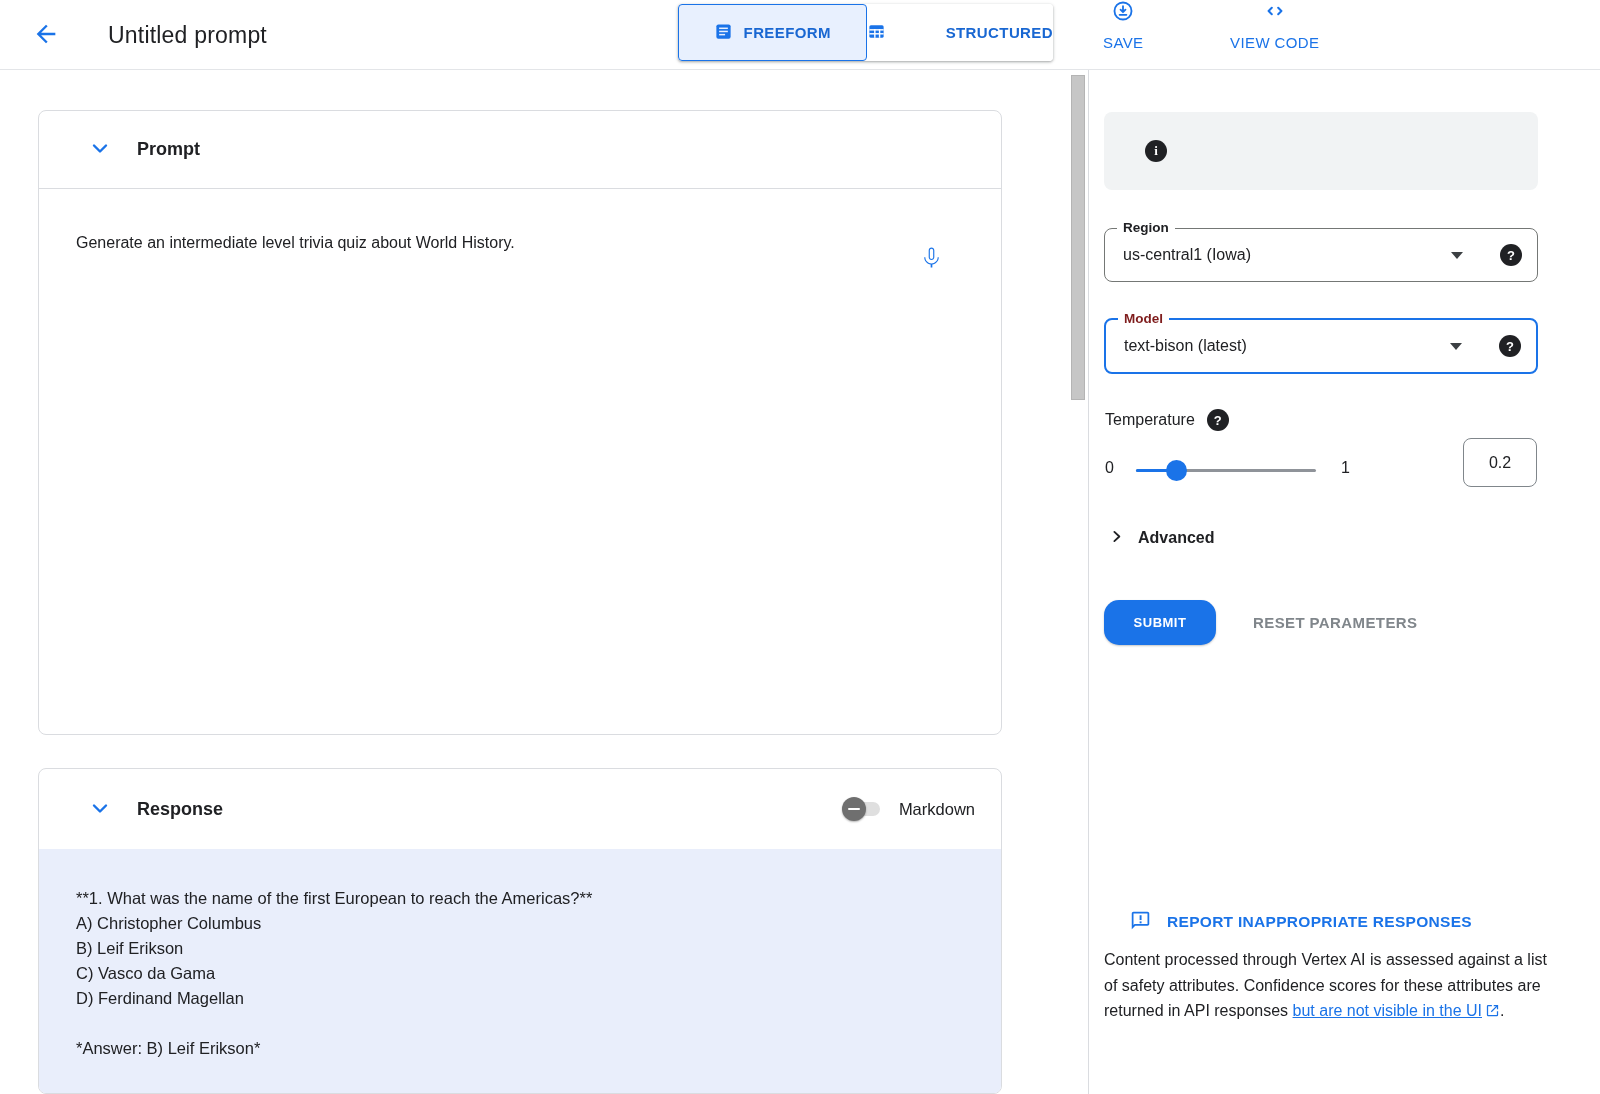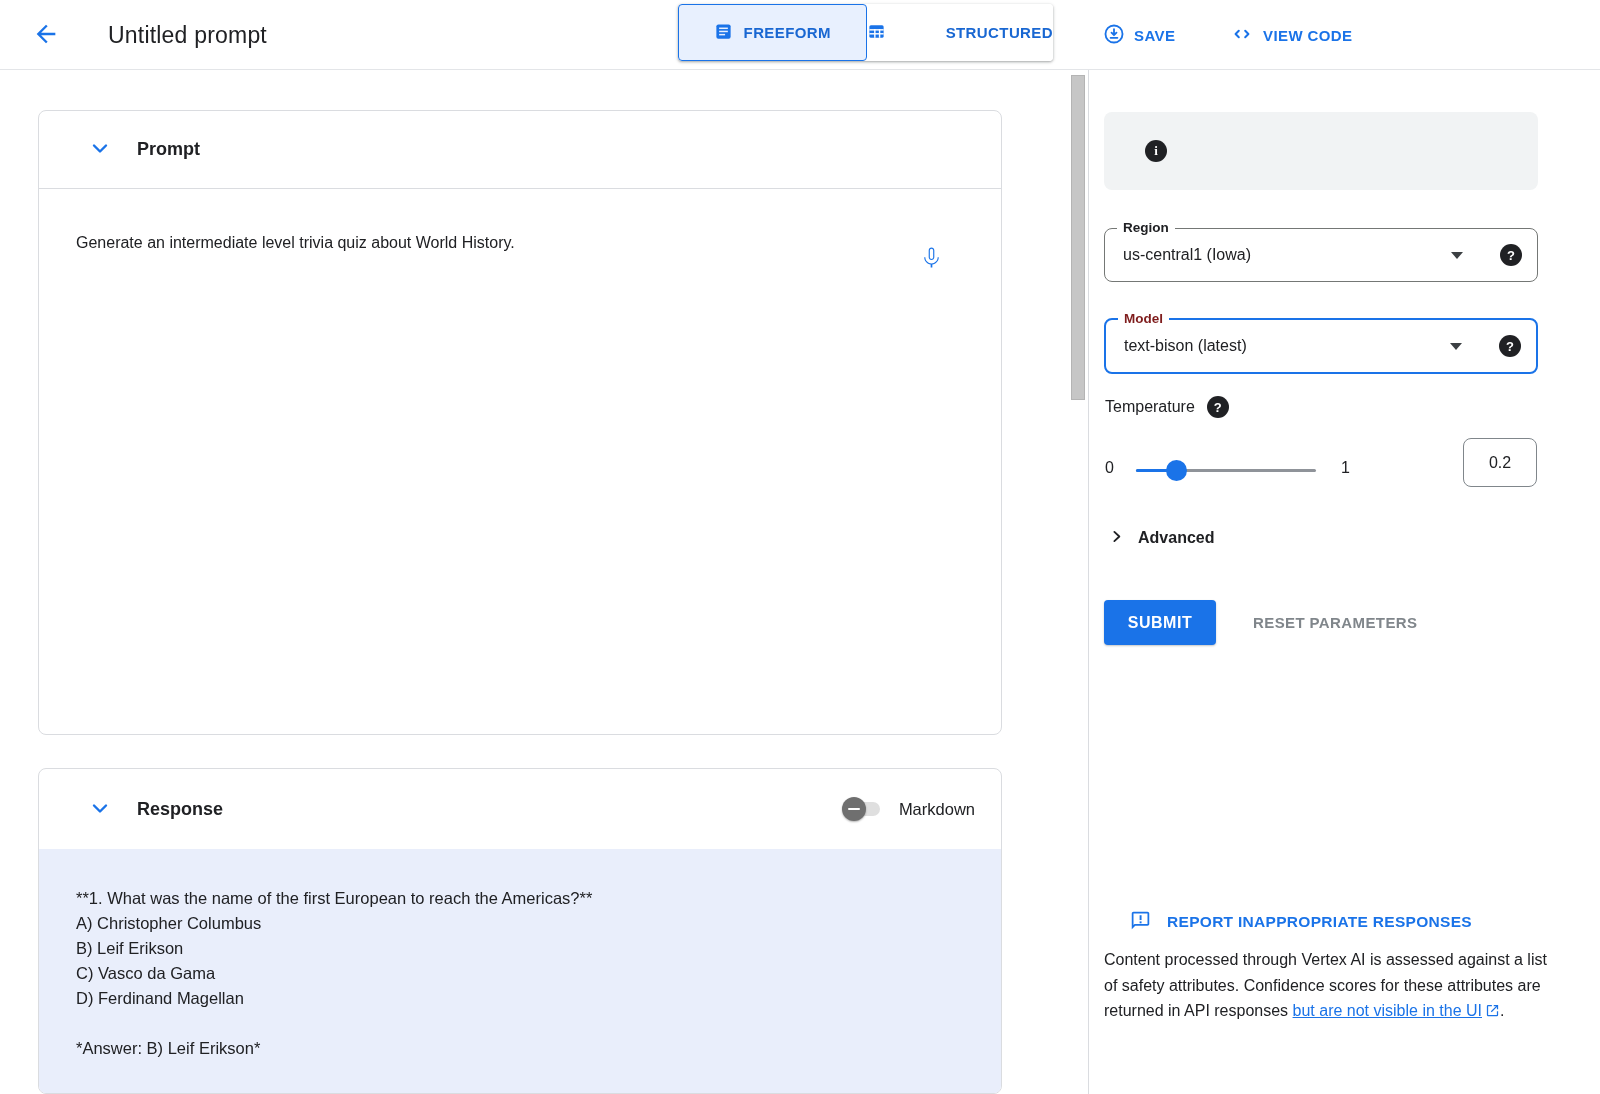--- a/index.html
+++ b/index.html
@@ -10,21 +10,21 @@
   .header { position:absolute; left:0; top:0; width:1600px; height:70px; background:#fff; border-bottom:1px solid #e3e5e8; z-index:5; }
   .back-btn { position:absolute; left:26px; top:15px; width:40px; height:40px; border:none; background:transparent; cursor:pointer; display:flex; align-items:center; justify-content:center; }
   .page-title { position:absolute; left:108px; top:0; height:70px; display:flex; align-items:center; font-size:23px; letter-spacing:.2px; color:#202124; }
 
   .mode-card { position:absolute; left:678px; top:4px; width:375px; height:57px; background:#fff; border-radius:4px; box-shadow:0 1px 2px rgba(60,64,67,.3), 0 1px 3px 1px rgba(60,64,67,.15); display:flex; }
   .mode-btn { flex:1; display:flex; align-items:center; justify-content:center; gap:11px; font-size:15px; font-weight:bold; letter-spacing:.4px; color:#1967d2; background:#fff; border:none; cursor:pointer; }
   .mode-btn.selected { background:#e8f0fe; border:1px solid #1a73e8; border-radius:4px; }
   .mode-btn:first-child { border-top-left-radius:4px; border-bottom-left-radius:4px; }
   .mode-btn:last-child { border-top-right-radius:4px; border-bottom-right-radius:4px;justify-content:space-between; }
 
-  .hdr-action { position:absolute; top:0; height:70px; display:flex; align-items:center; gap:9px; background:transparent; border:none; cursor:pointer; font-size:15px; font-weight:bold; letter-spacing:.4px; color:#1a73e8; font-family:"Liberation Sans",sans-serif; }
+  .hdr-action { position:absolute; top:0; height:70px; display:flex; align-items:center; gap:9px; background:transparent; border:none; cursor:pointer; font-size:15px; font-weight:normal; letter-spacing:.4px; color:#1a73e8; font-family:"Liberation Sans",sans-serif;flex-direction:column; }
   .hdr-action.save { left:1103px; }
   .hdr-action.viewcode { left:1230px; }
 
   
   .card { position:absolute; left:38px; width:964px; background:#fff; border:1px solid #dadce0; border-radius:8px; }
   .card-head { position:relative; height:78px; display:flex; align-items:center; border-bottom:1px solid #dadce0; }
   .collapse-btn { margin-left:48px; width:26px; height:26px; border:none; background:transparent; cursor:pointer; display:flex; align-items:center; justify-content:center; }
   .card-title { margin-left:24px; font-size:18px; font-weight:bold; color:#202124; }
 
   .prompt-card { top:110px; height:625px; }
@@ -59,37 +59,37 @@
 
   .select-field { position:absolute; left:15px; width:434px; border:1px solid #747775; border-radius:8px; background:#fff; cursor:pointer; }
   .select-field.region { top:228px; height:54px; }
   .select-field.model { top:318px; height:56px; border:2px solid #1a73e8; }
   .float-label { position:absolute; top:-9px; left:12px; background:#fff; padding:0 6px; font-size:13.5px; font-weight:bold; color:#202124; line-height:16px; }
   .select-field.model .float-label { color:#7f1d1d; }
   .select-value { position:absolute; left:18px; top:0; bottom:0; display:flex; align-items:center; font-size:16px; color:#202124; }
   .dd-arrow { position:absolute; right:74px; top:50%; margin-top:-3px; width:0; height:0; border-left:6px solid transparent; border-right:6px solid transparent; border-top:7px solid #3c4043; }
   .help-btn { position:absolute; right:15px; top:50%; margin-top:-11px; width:22px; height:22px; border:none; border-radius:50%; background:#202124; color:#fff; font-size:13px; font-weight:bold; display:flex; align-items:center; justify-content:center; cursor:pointer; font-family:"Liberation Sans",sans-serif; }
 
-  .temp-row { position:absolute; left:16px; top:396px; display:flex; align-items:center; gap:12px; }
+  .temp-row { position:absolute; left:16px; top:409px; display:flex; align-items:center; gap:12px; }
   .temp-label { font-size:16px; color:#202124; }
   .help-inline { width:22px; height:22px; border:none; border-radius:50%; background:#202124; color:#fff; font-size:13px; font-weight:bold; display:flex; align-items:center; justify-content:center; cursor:pointer; font-family:"Liberation Sans",sans-serif; }
 
   .slider-row { position:absolute; left:0; top:456px; width:460px; height:28px; }
   .slider-min { position:absolute; left:16px; top:3px; font-size:16px; }
   .slider-max { position:absolute; left:252px; top:3px; font-size:16px; }
   .slider { position:absolute; left:47px; top:0; width:180px; height:28px; cursor:pointer; }
   .slider .track { position:absolute; left:0; top:13px; width:180px; height:3px; background:#8f9399; border-radius:2px; }
   .slider .fill { position:absolute; left:0; top:13px; width:40px; height:3px; background:#1a73e8; border-radius:2px; }
   .slider .thumb { position:absolute; left:30px; top:4px; width:21px; height:21px; border-radius:50%; background:#1a73e8; }
   .temp-value-box { position:absolute; left:374px; top:438px; width:74px; height:49px; border:1px solid #80868b; border-radius:8px; display:flex; align-items:center; justify-content:center; font-size:16px; color:#202124; background:#fff; }
 
   .advanced-row { position:absolute; left:19px; top:528px; display:flex; align-items:center; gap:13px; background:transparent; border:none; cursor:pointer; }
   .advanced-label { font-size:16px; font-weight:bold; color:#202124; font-family:"Liberation Sans",sans-serif; }
 
-  .submit-btn { position:absolute; left:15px; top:600px; width:112px; height:45px; background:#1a73e8; color:#fff; border:none; border-radius:4px; font-size:16px; font-weight:bold; letter-spacing:.5px; cursor:pointer; font-family:"Liberation Sans",sans-serif; box-shadow:0 1px 2px rgba(60,64,67,.3); }
+  .submit-btn { position:absolute; left:15px; top:600px; width:112px; height:45px; background:#1a73e8; color:#fff; border:none; border-radius:15px; font-size:13px; font-weight:bold; letter-spacing:.5px; cursor:pointer; font-family:"Liberation Sans",sans-serif; box-shadow:0 1px 2px rgba(60,64,67,.3); }
   .reset-btn { position:absolute; left:152px; top:600px; height:45px; background:transparent; border:none; color:#80868b; font-size:15px; font-weight:bold; letter-spacing:.4px; cursor:pointer; padding:0 12px; font-family:"Liberation Sans",sans-serif; }
 
   .report-row { position:absolute; left:41px; top:910px; display:flex; align-items:center; gap:16px; background:transparent; border:none; cursor:pointer; }
   .report-label { color:#1a73e8; font-size:15.5px; font-weight:bold; letter-spacing:.3px; font-family:"Liberation Sans",sans-serif; white-space:nowrap; }
 
   .safety-note { position:absolute; left:15px; top:947px; width:444px; font-size:16px; line-height:25.5px; color:#202124; }
   .safety-note a { color:#1a73e8; text-decoration:underline; cursor:pointer; }
   .ext-icon { display:inline-block; vertical-align:-2px; margin-left:3px; }
 </style>
 </head>

